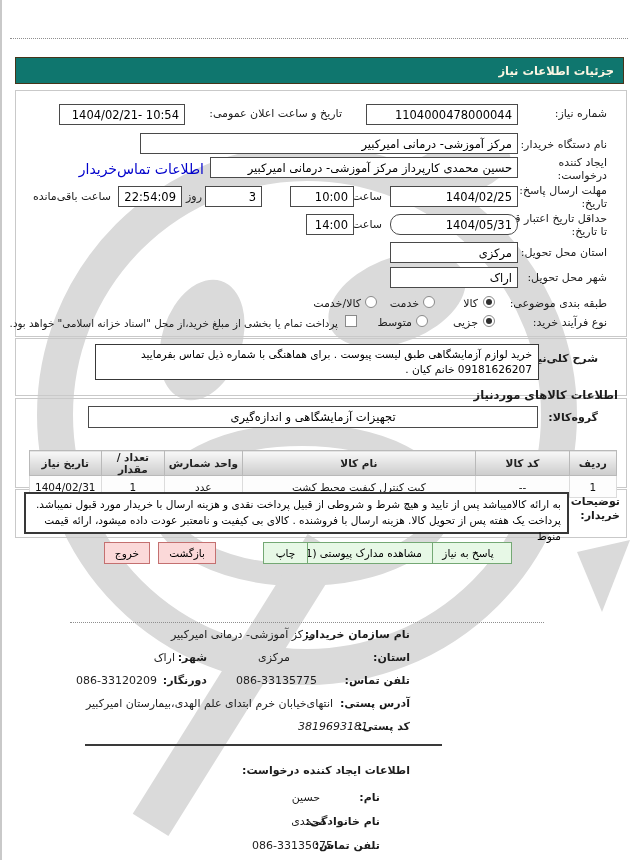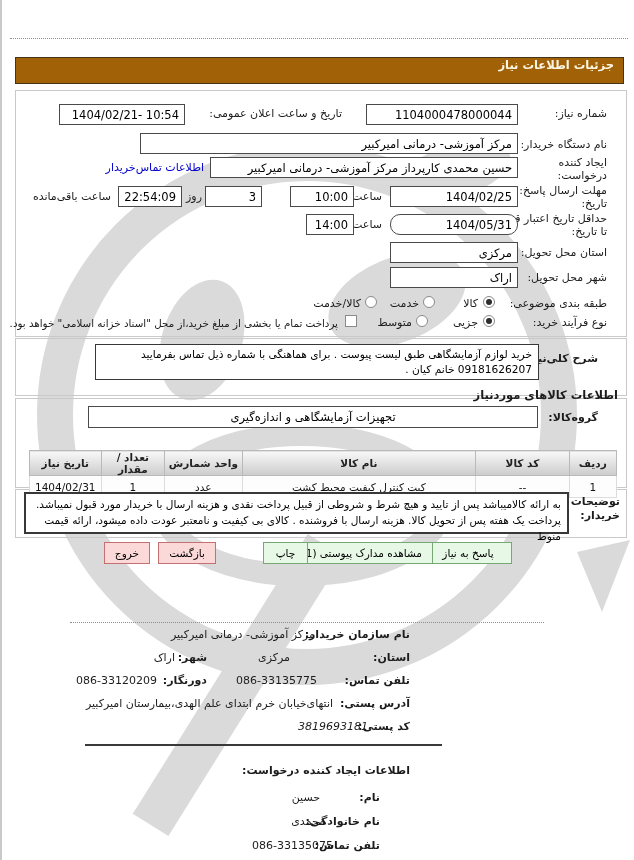--- a/index.html
+++ b/index.html
@@ -4,30 +4,30 @@
 <style>
   html,body{margin:0;padding:0;background:#fff;}
   .page{position:relative;width:634px;height:860px;background:#fff;overflow:hidden;
         font-family:"DejaVu Sans",sans-serif;direction:rtl;box-sizing:border-box;
         border-left:2px solid #c9c9c9;}
   .wm{position:absolute;left:0;top:0;z-index:0;}
   .L{position:absolute;font-size:11px;color:#1c1c1c;line-height:13px;text-align:right;white-space:nowrap;z-index:1;}
   .Lw{white-space:normal;}
   .B{font-weight:bold;}
   .dotted{position:absolute;height:0;border-top:1px dotted #8f8f8f;z-index:1;}
-  .bar{position:absolute;background:#a16207;border:1px solid #46341a;color:#fdf6e3;
-       font-size:11.5px;font-weight:bold;display:flex;padding:0 9px;
+  .bar{position:absolute;background:#0f766e;border:1px solid #46341a;color:#fdf6e3;
+       font-size:11.5px;font-weight:bold;display:flex;align-items:center;padding:0 9px;
        box-sizing:border-box;z-index:1;}
   .gbox{position:absolute;border:1px solid #c9c9c9;z-index:0;}
   .fbox{position:absolute;height:21px;border:1px solid #4a4a4a;background:#fff;font-size:11.5px;
         color:#000;display:flex;align-items:center;justify-content:flex-start;padding:0 5px;
         box-sizing:border-box;z-index:1;}
   .fbox.center{justify-content:center;}
   .ltr{direction:ltr;unicode-bidi:isolate;}
-  .link{position:absolute;font-size:11px;color:#0000cc;white-space:nowrap;z-index:1;cursor:pointer;}
+  .link{position:absolute;font-size:14px;color:#0000cc;white-space:nowrap;z-index:1;cursor:pointer;}
   .radio{position:absolute;width:12px;height:12px;border:1px solid #8a8a8a;border-radius:50%;
          background:#fff;box-sizing:border-box;z-index:1;}
   .radio.on::after{content:"";position:absolute;inset:2px;background:#2e2e2e;border-radius:50%;}
   .chk{position:absolute;width:12px;height:12px;border:1px solid #8a8a8a;background:#fff;
        box-sizing:border-box;z-index:1;}
   .tarea{position:absolute;background:#fff;border:1px solid #383838;box-sizing:border-box;
          font-size:10.6px;line-height:15px;text-align:right;padding:2px 6px;color:#000;z-index:1;}
   .nbox{border-width:2px;line-height:16px;font-size:10.5px;}
   .tbl{position:absolute;border-collapse:collapse;font-size:10.5px;z-index:1;background:#fff;}
   .tbl th{background:linear-gradient(#f8f8f8,#cccccc);border:1px solid #b9b9b9;height:21px;

